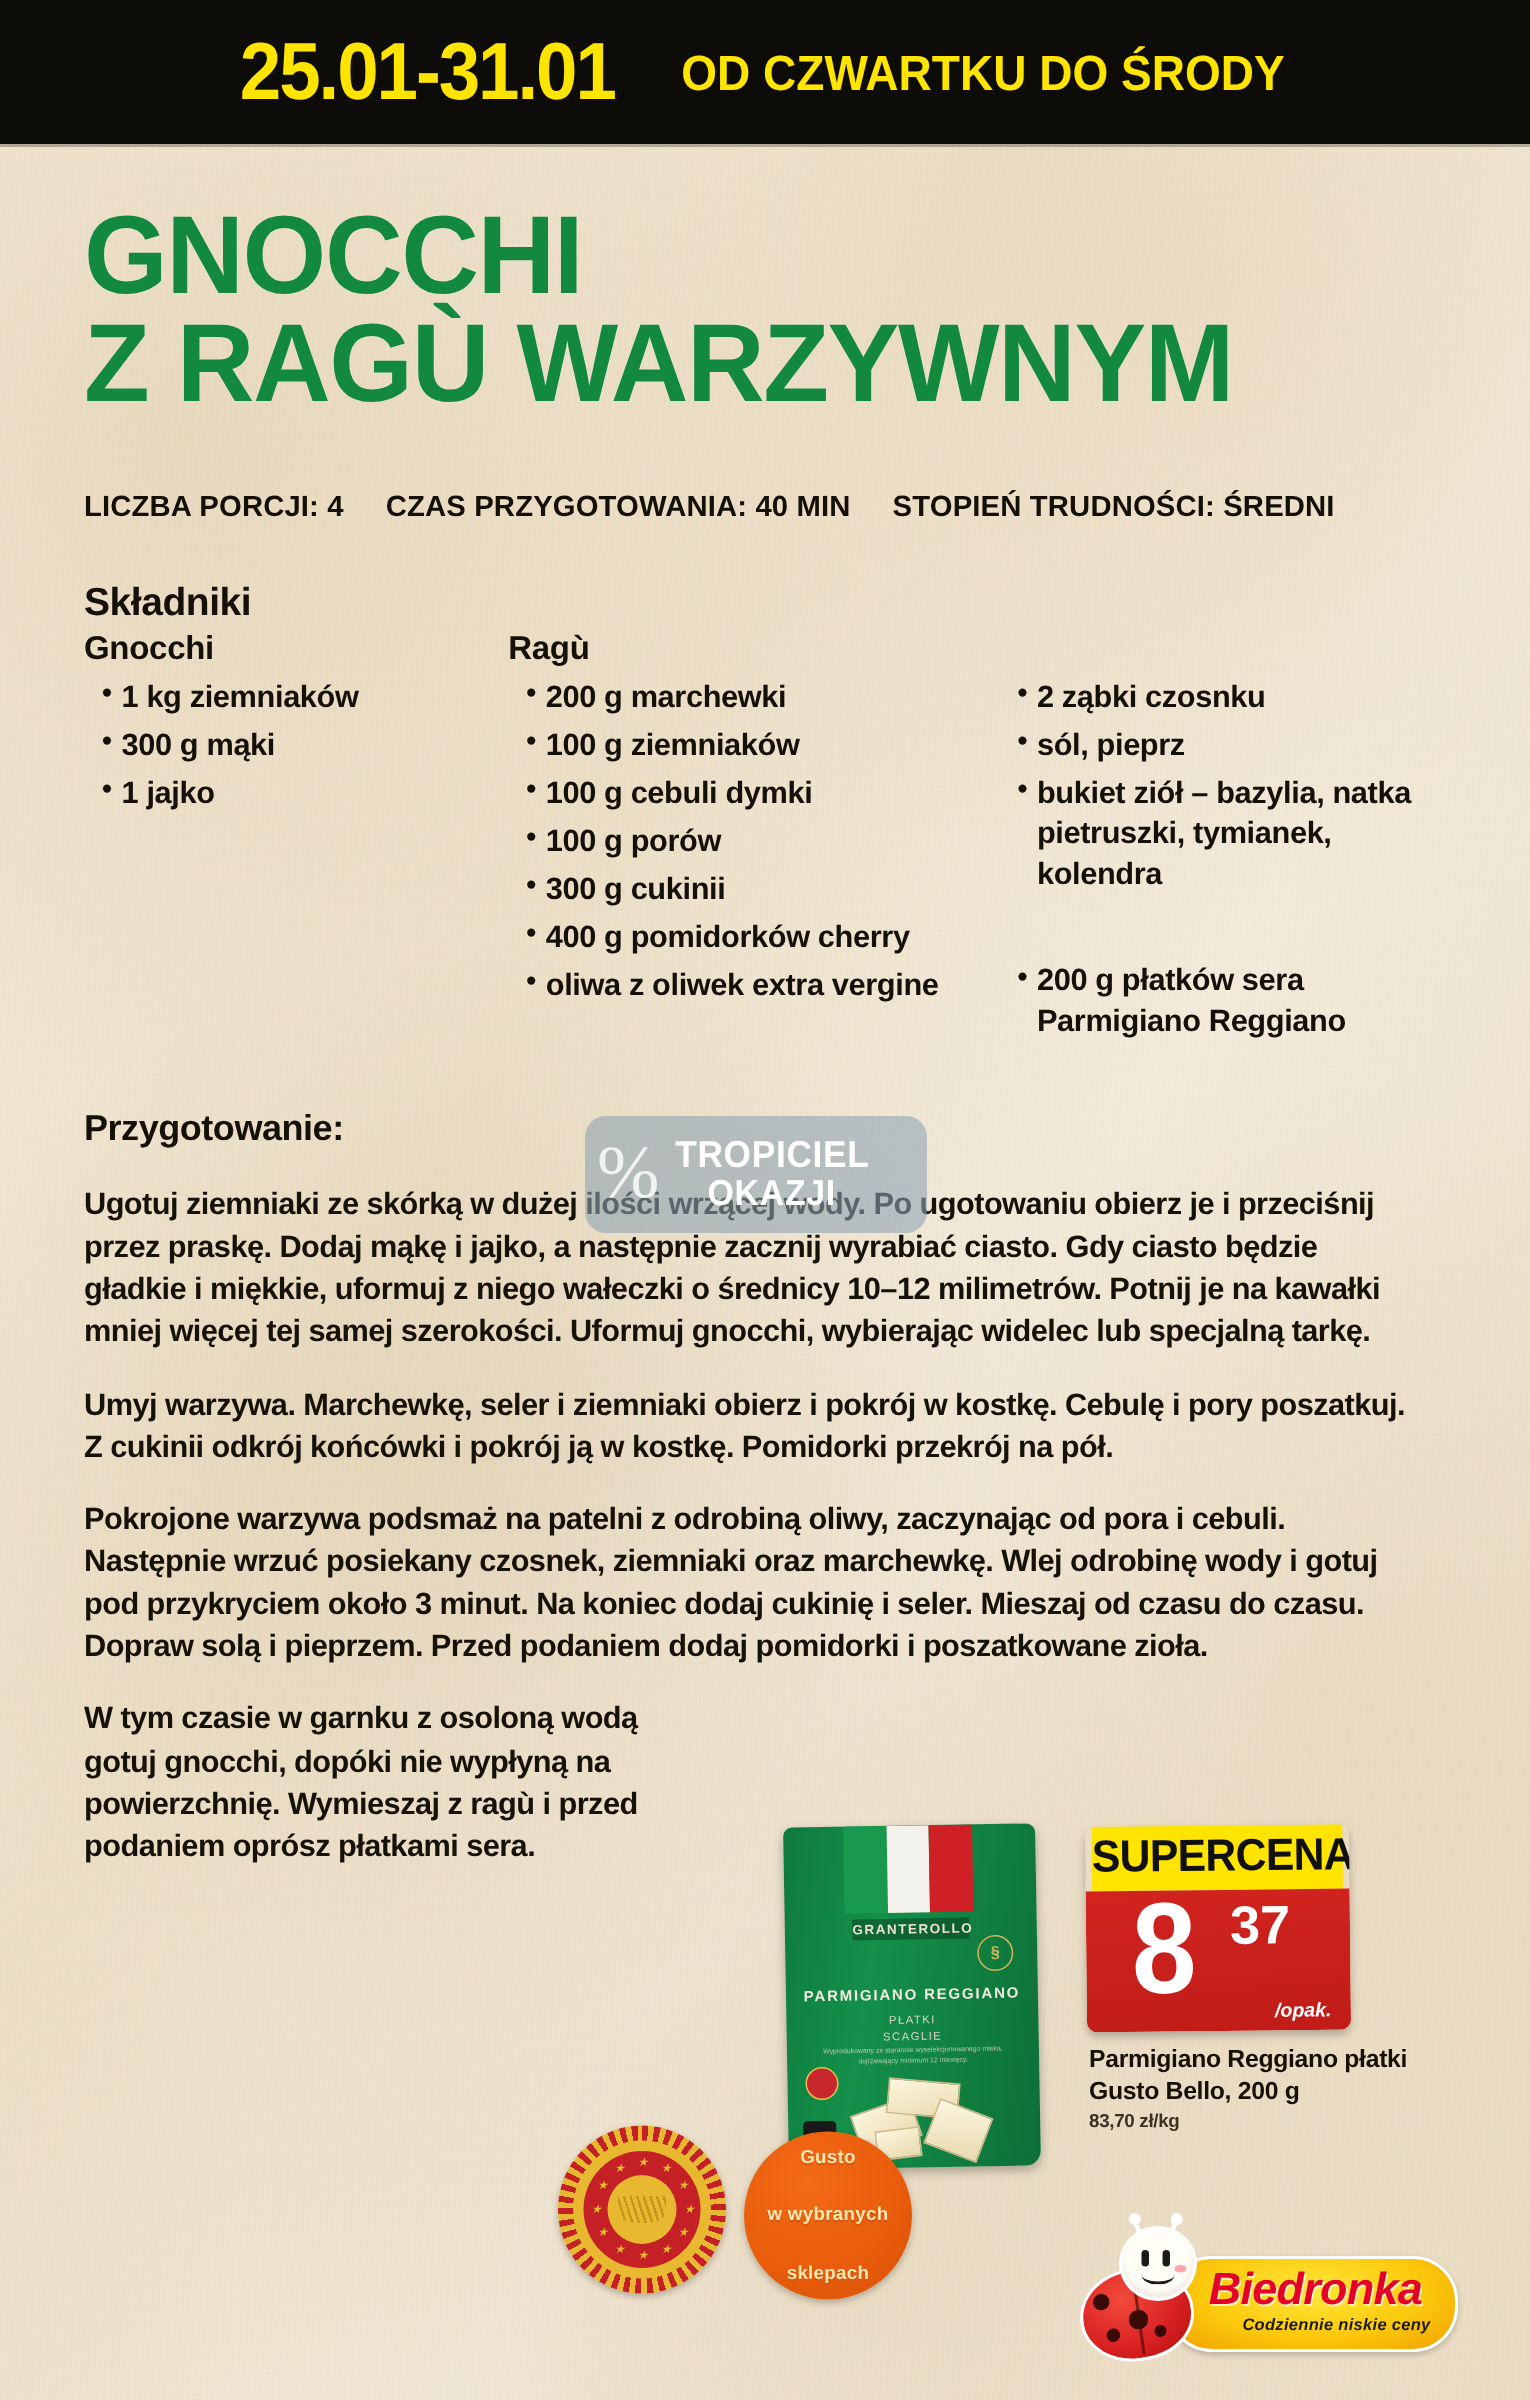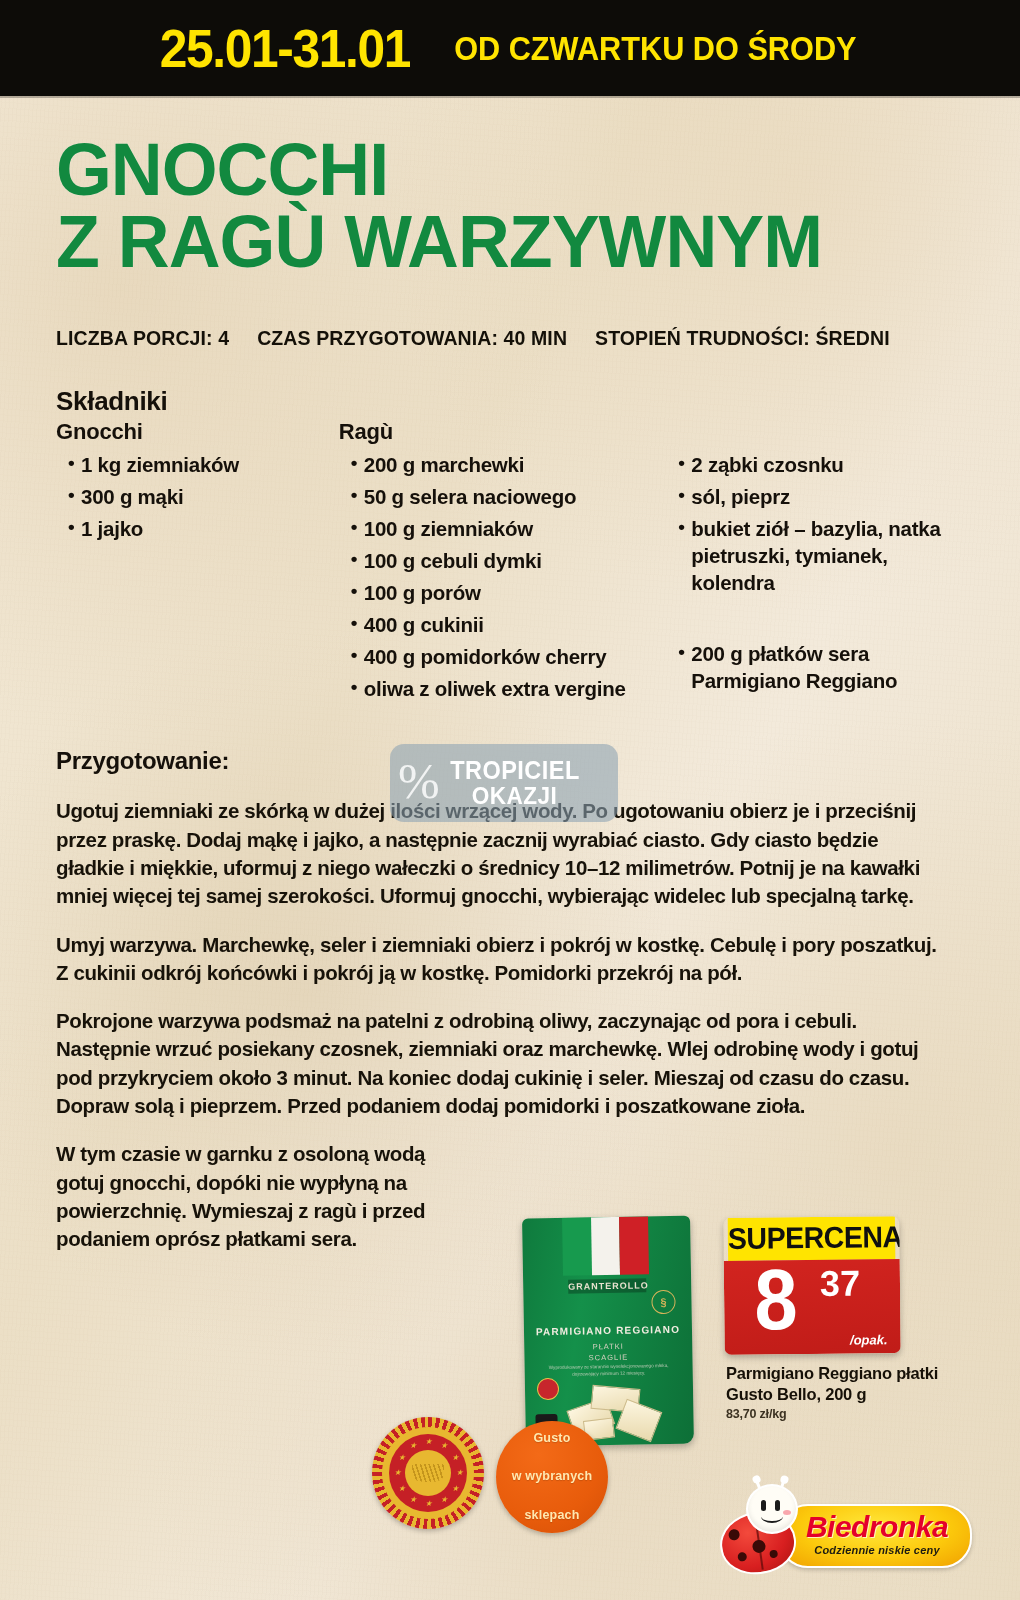--- a/index.html
+++ b/index.html
@@ -489,20 +489,21 @@
   }
   .bd-tag {
     position: absolute;
     left: 96px; top: 74px;
     width: 162px;
     text-align: center;
     color: #1c1a12;
     font-size: 11px;
     font-weight: 700;
     letter-spacing: .2px;
+    padding-left: 14px;
   }
   .bd-bug {
     position: absolute;
     left: 18px; top: 14px;
     width: 84px; height: 86px;
   }
   .bd-body {
     position: absolute;
     left: 2px; top: 28px;
     width: 72px; height: 58px;
@@ -600,25 +601,24 @@
           <li>1 kg ziemniaków</li>
           <li>300 g mąki</li>
           <li>1 jajko</li>
         </ul>
       </div>
 
       <div class="ing-col col-ragu">
         <div class="ing-subheading">Ragù</div>
         <ul class="ing-list">
           <li>200 g marchewki</li>
-          <li>50 g selera naciowego</li>
           <li>100 g ziemniaków</li>
           <li>100 g cebuli dymki</li>
           <li>100 g porów</li>
-          <li>400 g cukinii</li>
+          <li>300 g cukinii</li>
           <li>400 g pomidorków cherry</li>
           <li>oliwa z oliwek extra vergine</li>
         </ul>
       </div>
 
       <div class="ing-col col-extra">
         <div class="ing-subheading"></div>
         <ul class="ing-list">
           <li>2 ząbki czosnku</li>
           <li>sól, pieprz</li>

